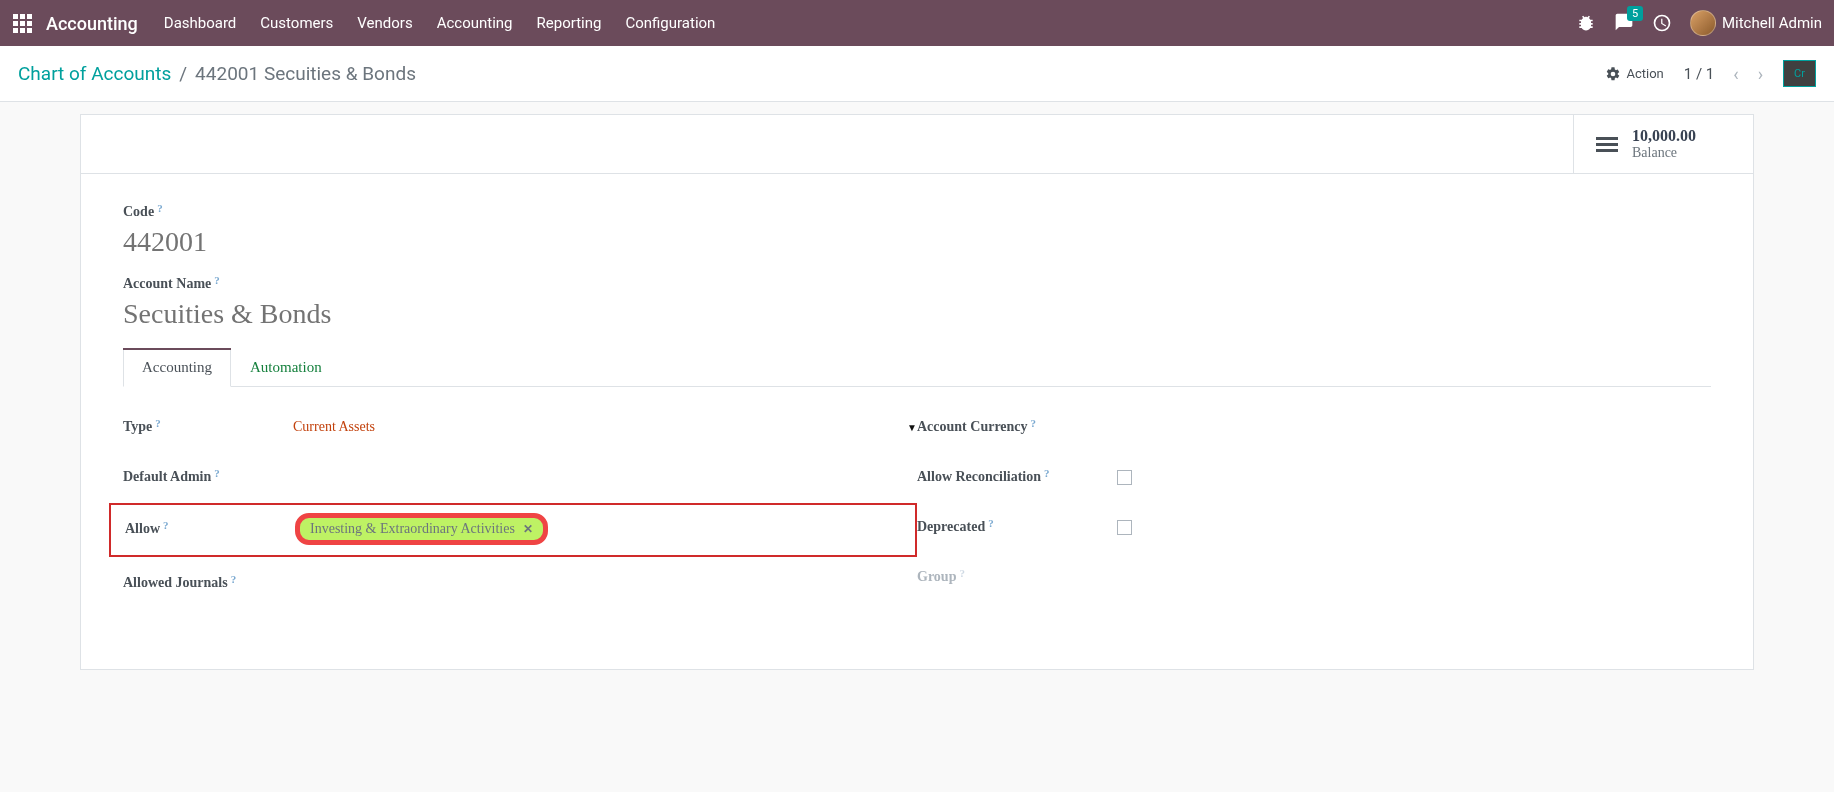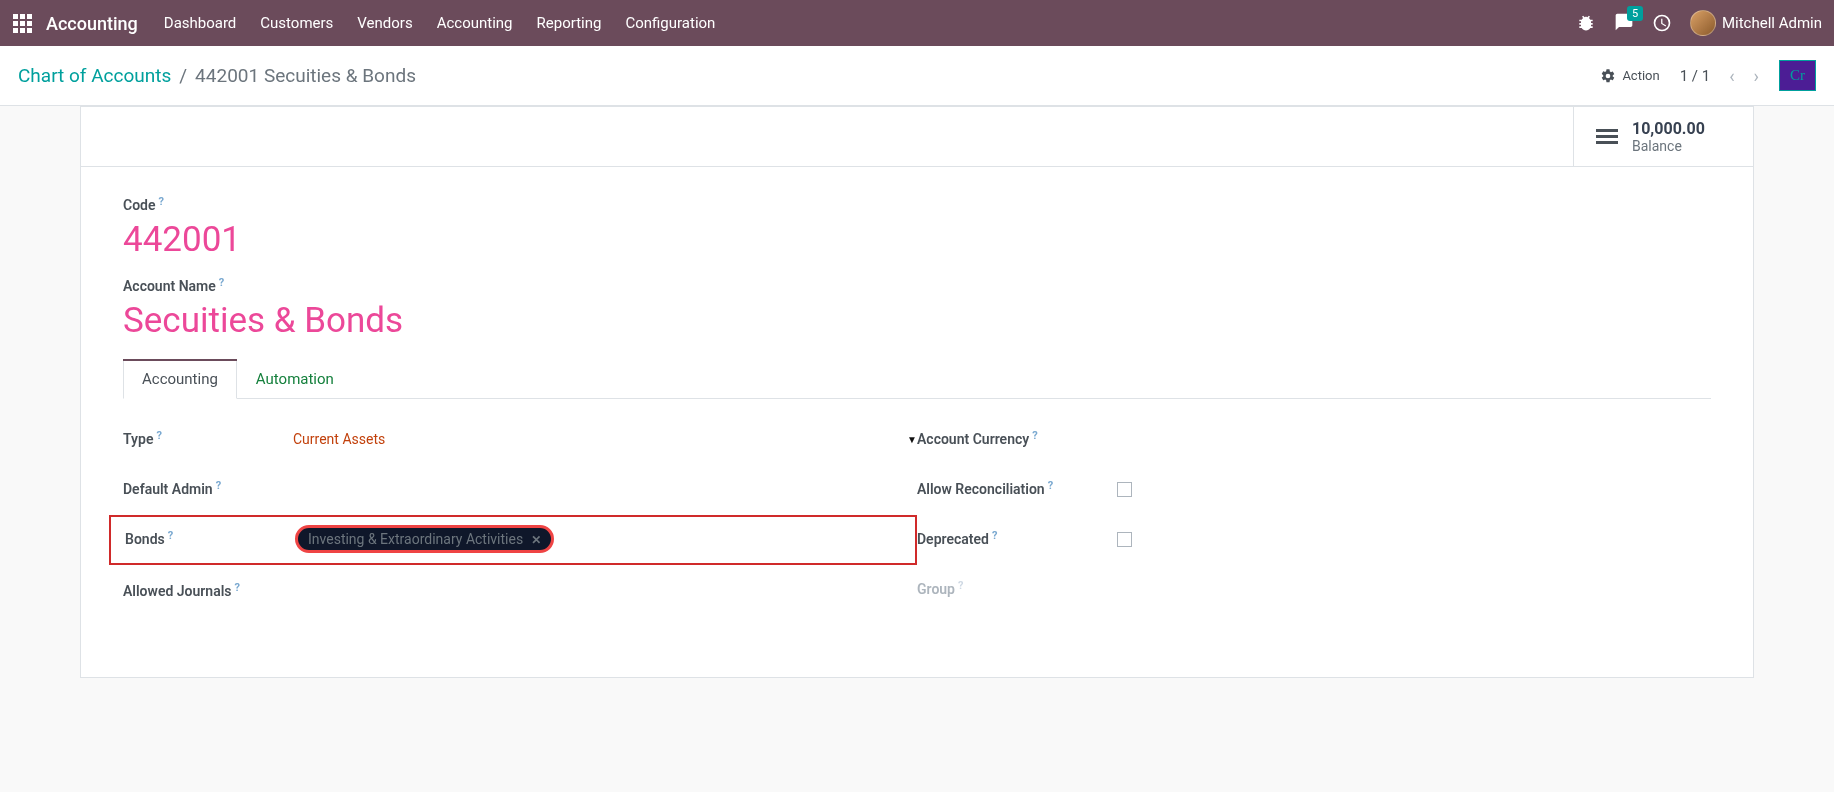--- a/index.html
+++ b/index.html
@@ -20,51 +20,51 @@
 
 .controlbar { background: #fff; border-bottom: 1px solid #dee2e6; padding: 14px 18px; display: flex; align-items: center; }
 .breadcrumb { font-size: 19px; display: flex; align-items: center; gap: 8px; }
 .breadcrumb a { color: #00a09d; text-decoration: none; cursor: pointer; }
 .breadcrumb .sep { color: #6c757d; }
 .breadcrumb .current { color: #6c757d; }
 .ctrl-right { margin-left: auto; display: flex; align-items: center; gap: 20px; }
 .action-btn { display: flex; align-items: center; gap: 6px; cursor: pointer; font-size: 13px; color: #495057; }
 .pager { display: flex; align-items: center; gap: 19px; font-size: 15px; color: #495057; }
 .pager-arrow { color: #adb5bd; cursor: pointer; font-size: 18px; user-select: none; }
-.create-btn { border: 1px solid #00a09d; color: #00a09d; padding: 6px 10px; font-size: 15px; cursor: pointer; background: #4c1d95; font-family: Liberation Serif, serif; }
+.create-btn { border: 1px solid #00a09d; color: #00a09d; padding: 6px 10px; font-size: 11px; cursor: pointer; background: #404040; }
 
 .sheet-wrap { padding: 0; display: flex; justify-content: center; }
-.sheet { width: 1712px; max-width: calc(100% - 160px); margin: 0 auto; background: #fff; border: 1px solid #dee2e6; position: relative; }
+.sheet { width: 1712px; max-width: calc(100% - 160px); margin: 12px auto; background: #fff; border: 1px solid #dee2e6; position: relative; font-family: Liberation Serif, serif; }
 .stat-row { display: flex; justify-content: flex-end; border-bottom: 1px solid #dee2e6; }
 .stat-box { border-left: 1px solid #dee2e6; padding: 12px 22px; display: flex; align-items: center; gap: 14px; cursor: pointer; min-width: 180px; }
 .stat-bars { display: flex; flex-direction: column; gap: 3px; }
 .stat-bars span { width: 22px; height: 3px; background: #495057; }
 .stat-val { font-weight: 700; font-size: 16px; color: #374151; }
 .stat-lbl { font-size: 14px; color: #6c757d; }
 
 .form-body { padding: 30px 42px 50px; }
 .field-label { font-weight: 600; font-size: 14px; color: #495057; display: flex; align-items: flex-start; gap: 3px; }
 .help-q { color: #79a8d0; font-size: 11px; font-weight: 700; cursor: help; margin-top: -2px; }
-.big-value { font-size: 35px; color: #ec4899; margin-top: 6px; margin-bottom: 18px; }
+.big-value { font-size: 28px; color: #737373; margin-top: 6px; margin-bottom: 18px; }
 
 .tabs { display: flex; border-bottom: 1px solid #dee2e6; margin-top: 10px; }
 .tab { padding: 10px 18px; font-size: 15px; color: #15803d; cursor: pointer; border: 1px solid transparent; border-bottom: none; }
 .tab.active { color: #495057; border-color: #dee2e6; border-bottom: 1px solid #fff; margin-bottom: -1px; background: #fff; position: relative; }
 .tab.active::before { content: ""; position: absolute; left: -1px; right: -1px; top: -1px; height: 2px; background: #6b4b5b; }
 
 .two-col { display: flex; margin-top: 26px; }
 .col { flex: 1; }
 .frow { display: flex; align-items: center; margin-bottom: 22px; min-height: 28px; }
 .frow .field-label { width: 170px; flex-shrink: 0; }
 .fval { flex: 1; position: relative; display: flex; align-items: center; }
 .type-val { color: #c2410c; }
 .dd-caret { margin-left: auto; color: #111; font-size: 10px; }
 
 .tags-highlight { border: 2px solid #d02a2a; padding: 8px 10px 10px 0; margin: -10px 0 12px -14px; }
-.tag-chip { display: inline-flex; align-items: flex-end; gap: 8px; border: 3px solid #ef4444; border-radius: 14px; padding: 3px 10px; font-size: 14px; color: #6c757d; background: #0f172a; }
+.tag-chip { display: inline-flex; align-items: flex-end; gap: 8px; border: 5px solid #ef4444; border-radius: 14px; padding: 3px 10px; font-size: 14px; color: #6c757d; background: #bef264; }
 .tag-x { font-weight: 700; color: #6c757d; cursor: pointer; font-size: 12px; }
 
 .chk { width: 15px; height: 15px; border: 1px solid #adb5bd; background: #fff; cursor: pointer; }
 .grey-label { color: #adb5bd; }
 
 </style>
 </head>
 <body>
 
 <div class="topbar">
@@ -179,21 +179,21 @@
           <div class="frow">
             <div class="field-label">
                 <span>Default Admin</span>
                 <span class="help-q">?</span>
               </div>
             <div class="fval"></div>
           </div>
           <div class="tags-highlight">
             <div class="frow" style="margin-bottom:0;padding-left:14px">
               <div class="field-label">
-                  <span>Bonds</span>
+                  <span>Allow</span>
                   <span class="help-q">?</span>
                 </div>
               <div class="fval">
                 <span class="tag-chip">
                   <span>Investing &amp; Extraordinary Activities</span>
                   <span class="tag-x">✕</span>
                 </span>
               </div>
             </div>
           </div>

